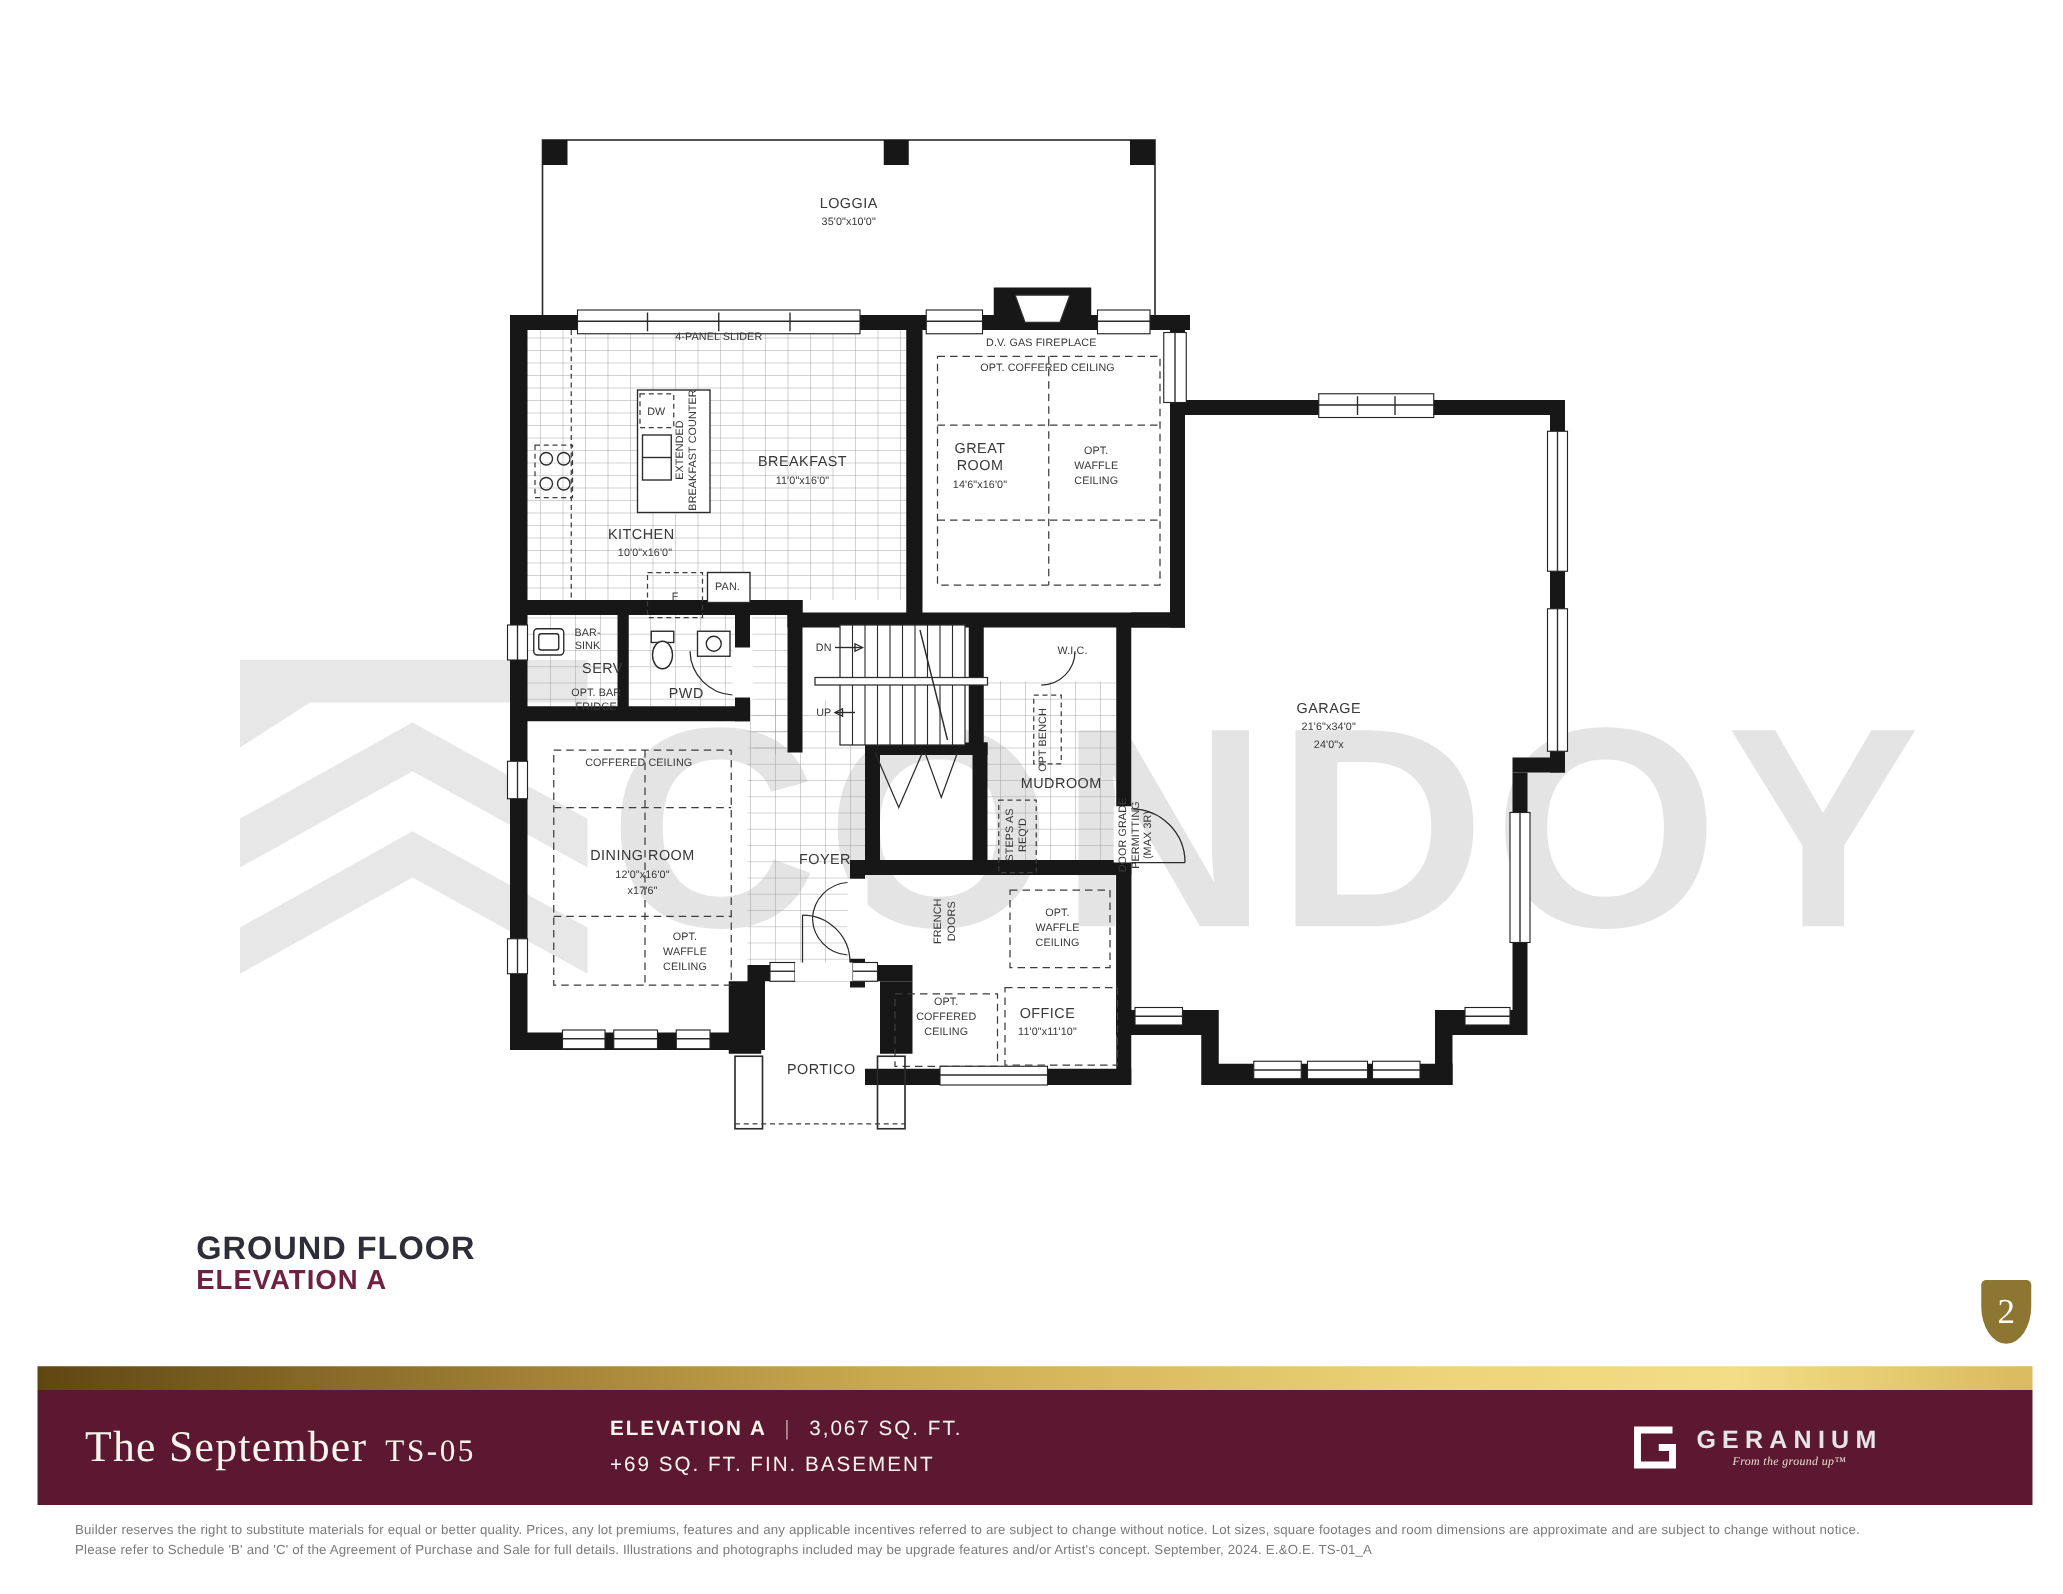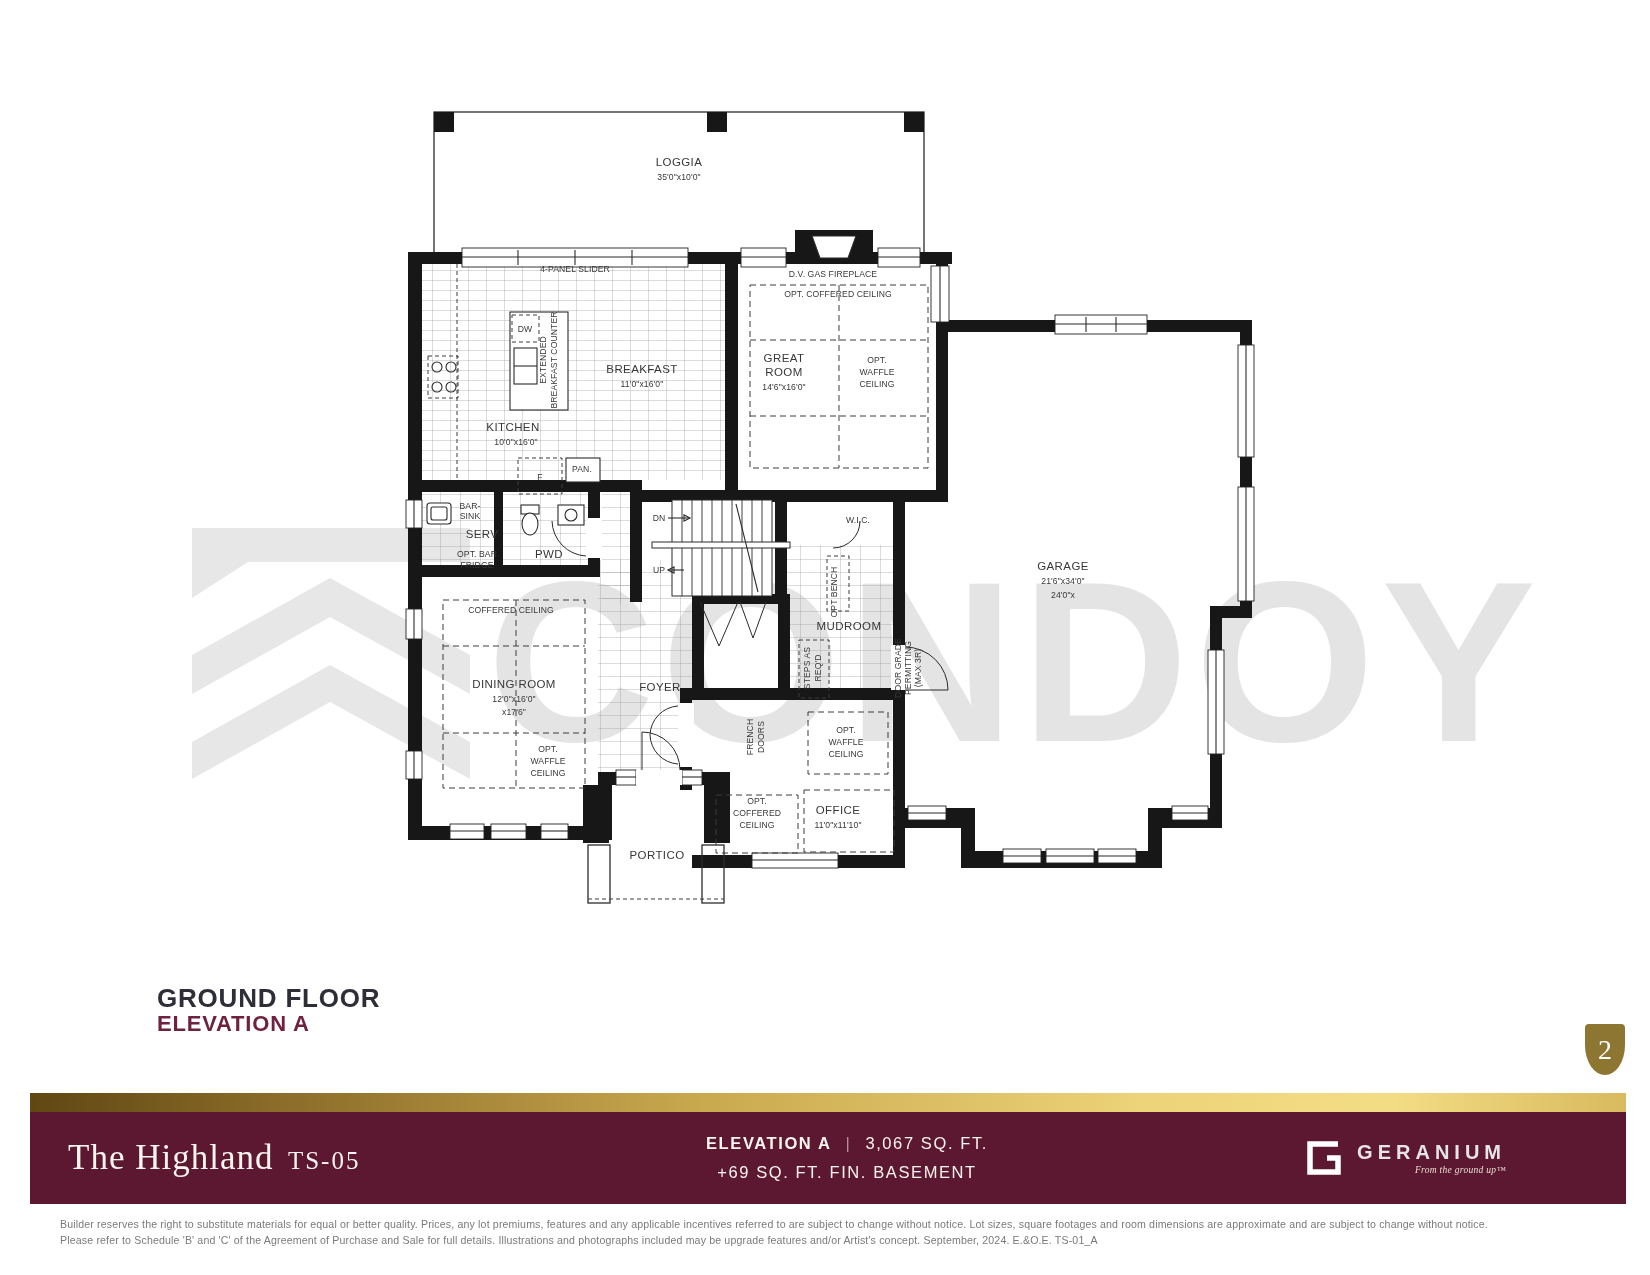--- a/index.html
+++ b/index.html
@@ -39,27 +39,27 @@
     position:absolute;left:30px;top:1093px;width:1596px;height:19px;
     background:linear-gradient(90deg,#5f4713 0%,#8a6b28 15%,#c9a94e 42%,#edd379 70%,#f3dd85 85%,#d9ba5e 100%);
   }
   .banner{
     position:absolute;left:30px;top:1112px;width:1596px;height:92px;
     background:#5c1830;color:#f8f4ef;display:flex;align-items:center;
   }
   .banner-title{flex:0 0 420px;padding-left:38px;white-space:nowrap;}
   .banner-title .t1{font-family:"Liberation Serif",serif;font-size:35px;letter-spacing:1px;}
   .banner-title .t2{font-family:"Liberation Serif",serif;font-size:25px;letter-spacing:2px;margin-left:10px;}
-  .banner-center{flex:1 1 auto;text-align:center;line-height:29px;letter-spacing:1.6px;font-size:16.5px;}
+  .banner-center{flex:1 1 auto;line-height:29px;letter-spacing:1.6px;font-size:16.5px;}
   .banner-center .b{font-weight:700;}
   .banner-center .divider{opacity:.55;margin:0 14px;font-weight:300;}
   .banner-brand{flex:0 0 300px;display:flex;align-items:center;justify-content:flex-end;padding-right:120px;}
   .brand-icon{margin-right:13px;}
   .brand-name{font-size:20px;font-weight:700;letter-spacing:5px;color:#e5e5e5;}
-  .brand-tag{font-family:"Liberation Serif",serif;font-style:italic;font-size:9.5px;text-align:right;color:#e9ddd2;margin-top:1px;letter-spacing:.3px;}
+  .brand-tag{font-family:"Liberation Serif",serif;font-style:italic;font-size:9.5px;text-align:center;color:#e9ddd2;margin-top:1px;letter-spacing:.3px;}
   
   .footer{position:absolute;left:60px;top:1217px;width:1470px;color:#7a7a7a;font-size:10.6px;line-height:15.5px;letter-spacing:.15px;}
 </style>
 </head>
 <body>
 
 <svg id="plan-svg" viewBox="0 0 1650 1275" xmlns="http://www.w3.org/2000/svg">
   <defs>
     <pattern id="tileS" width="18" height="10" patternUnits="userSpaceOnUse">
       <path d="M18 0H0V10" fill="none" stroke="#9a9a9a" stroke-width="0.7"></path>
@@ -330,21 +330,21 @@
   <div class="h2">ELEVATION A</div>
 </div>
 
 <div class="badge">
   <span>2</span>
 </div>
 
 <div class="gold-strip"></div>
 <div class="banner">
   <div class="banner-title">
-    <span class="t1">The Highland</span>
+    <span class="t1">The September</span>
     <span class="t2">TS-05</span>
   </div>
   <div class="banner-center">
     <div>
       <span class="b">ELEVATION A</span><span class="divider">|</span><span>3,067 SQ. FT.</span>
     </div>
     <div>+69 SQ. FT. FIN. BASEMENT</div>
   </div>
   <div class="banner-brand">
     <svg class="brand-icon" width="40" height="40" viewBox="0 0 40 40">

